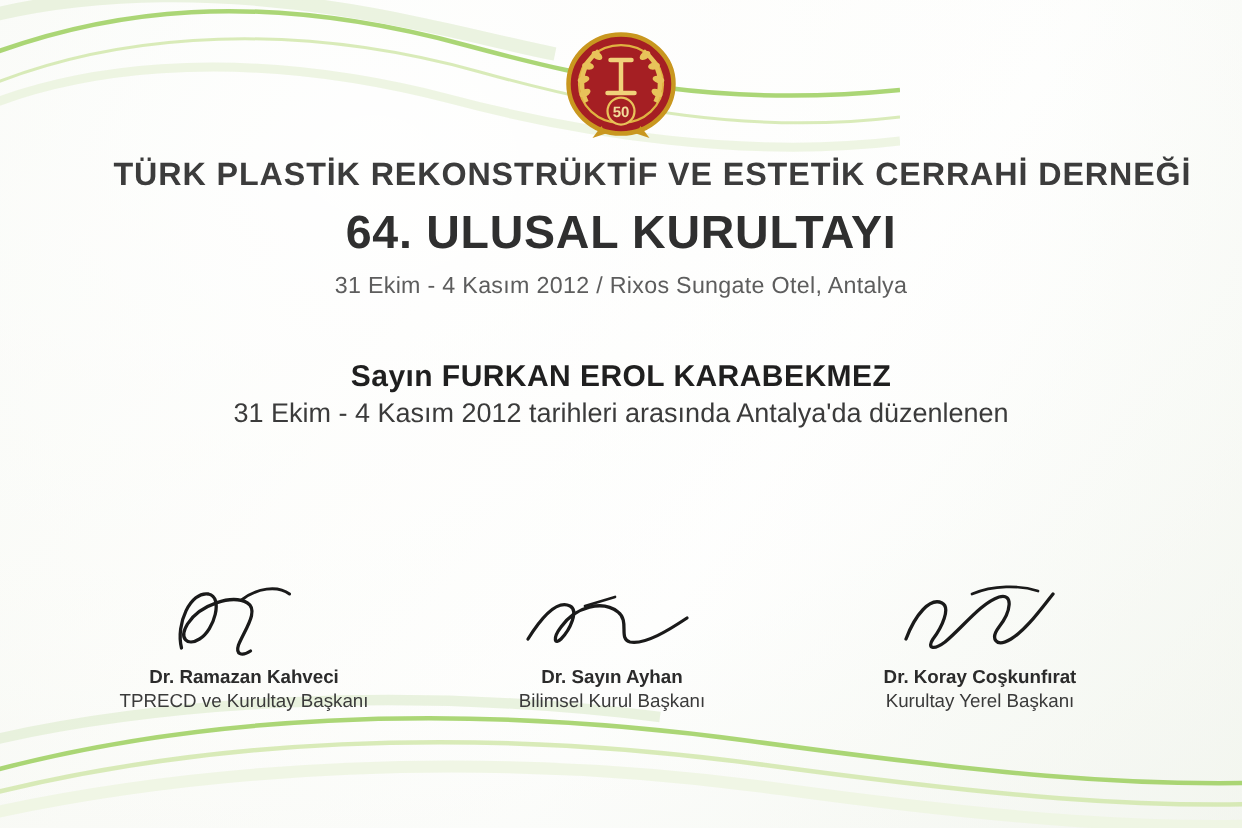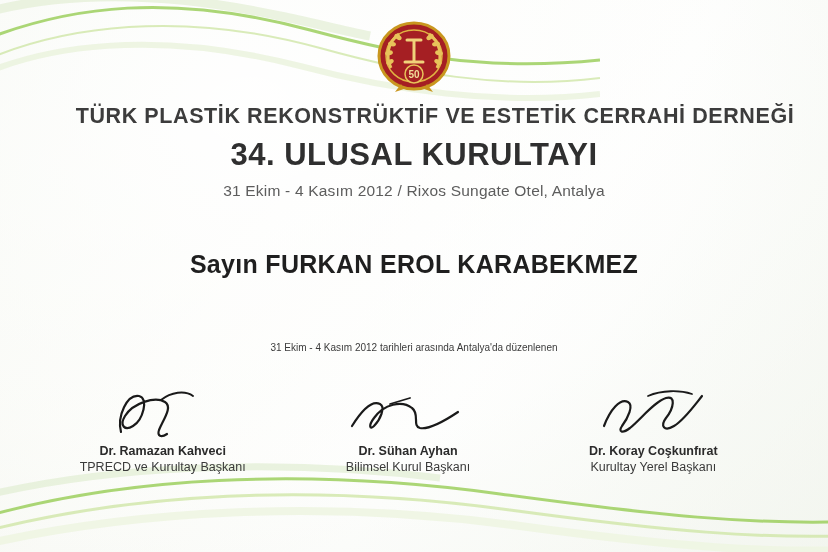--- a/index.html
+++ b/index.html
@@ -88,30 +88,29 @@
   }
 
   .event-sub {
     margin-top: 9px;
     font-size: 15.5px;
     color: #5d5d5d;
     letter-spacing: 0.2px;
   }
 
   .recipient {
-    margin-top: 50px;
-    font-size: 25px;
+    margin-top: 40px;
+    font-size: 20px;
     font-weight: bold;
     color: #1f1f1f;
     letter-spacing: 0.3px;
   }
 
   .body-text {
-    margin-top: 56px;
-    font-size: 10px;
+    font-size: 18px;
     color: #3b3b3b;
     line-height: 25px;
   }
   .body-text .line2 {
     display: block;
   }
 
   
   .signatures {
     position: absolute;
@@ -188,21 +187,21 @@
       <circle cx="43" cy="58" r="9" fill="#a51f23" stroke="#e8c35a" stroke-width="1.5"></circle>
       <text x="43" y="62" font-family="'Liberation Sans', sans-serif" font-size="10" font-weight="bold" fill="#f2dc9a" text-anchor="middle">50</text>
 
       <path d="M30,68 L24,76 L33,73 Z" fill="#c9971f"></path>
       <path d="M56,68 L62,76 L53,73 Z" fill="#c9971f"></path>
     </svg>
   </div>
 
   <div class="content">
     <div class="org-line">TÜRK PLASTİK REKONSTRÜKTİF VE ESTETİK CERRAHİ DERNEĞİ</div>
-    <div class="congress-title">34. ULUSAL KURULTAYI</div>
+    <div class="congress-title">64. ULUSAL KURULTAYI</div>
     <div class="event-sub">31 Ekim - 4 Kasım 2012 / Rixos Sungate Otel, Antalya</div>
     <div class="recipient">Sayın FURKAN EROL KARABEKMEZ</div>
     <div class="body-text">
       <span>31 Ekim - 4 Kasım 2012 tarihleri arasında Antalya'da düzenlenen</span>
     </div>
   </div>
 
   <div class="signatures">
 
     <div class="sig-col">
@@ -216,21 +215,21 @@
       <div class="sig-role">TPRECD ve Kurultay Başkanı</div>
     </div>
 
     <div class="sig-col">
       <div class="sig-mark">
         <svg width="140" height="56" viewBox="0 0 140 56">
           <path d="M14,40 C24,24 34,14 42,18 C48,21 42,34 36,40 C32,44 30,40 36,32 C46,18 64,14 74,22 C82,28 74,40 82,42 C92,44 108,34 120,26" fill="none" stroke="#1a1a1a" stroke-width="2.2" stroke-linecap="round"></path>
           <path d="M52,18 L72,12" fill="none" stroke="#1a1a1a" stroke-width="1.8" stroke-linecap="round"></path>
         </svg>
       </div>
-      <div class="sig-name">Dr. Sühan Ayhan</div>
+      <div class="sig-name">Dr. Sayın Ayhan</div>
       <div class="sig-role">Bilimsel Kurul Başkanı</div>
     </div>
 
     <div class="sig-col">
       <div class="sig-mark">
         <svg width="130" height="56" viewBox="0 0 130 56">
           <path d="M16,40 C22,24 32,12 40,16 C46,19 40,32 34,40 C30,46 34,48 42,42 C54,32 66,16 78,12 C88,9 86,22 78,32 C72,40 76,46 86,40 C96,34 106,20 114,10" fill="none" stroke="#1a1a1a" stroke-width="2.2" stroke-linecap="round"></path>
           <path d="M60,10 C74,4 92,4 104,8" fill="none" stroke="#1a1a1a" stroke-width="1.8" stroke-linecap="round"></path>
         </svg>
       </div>

